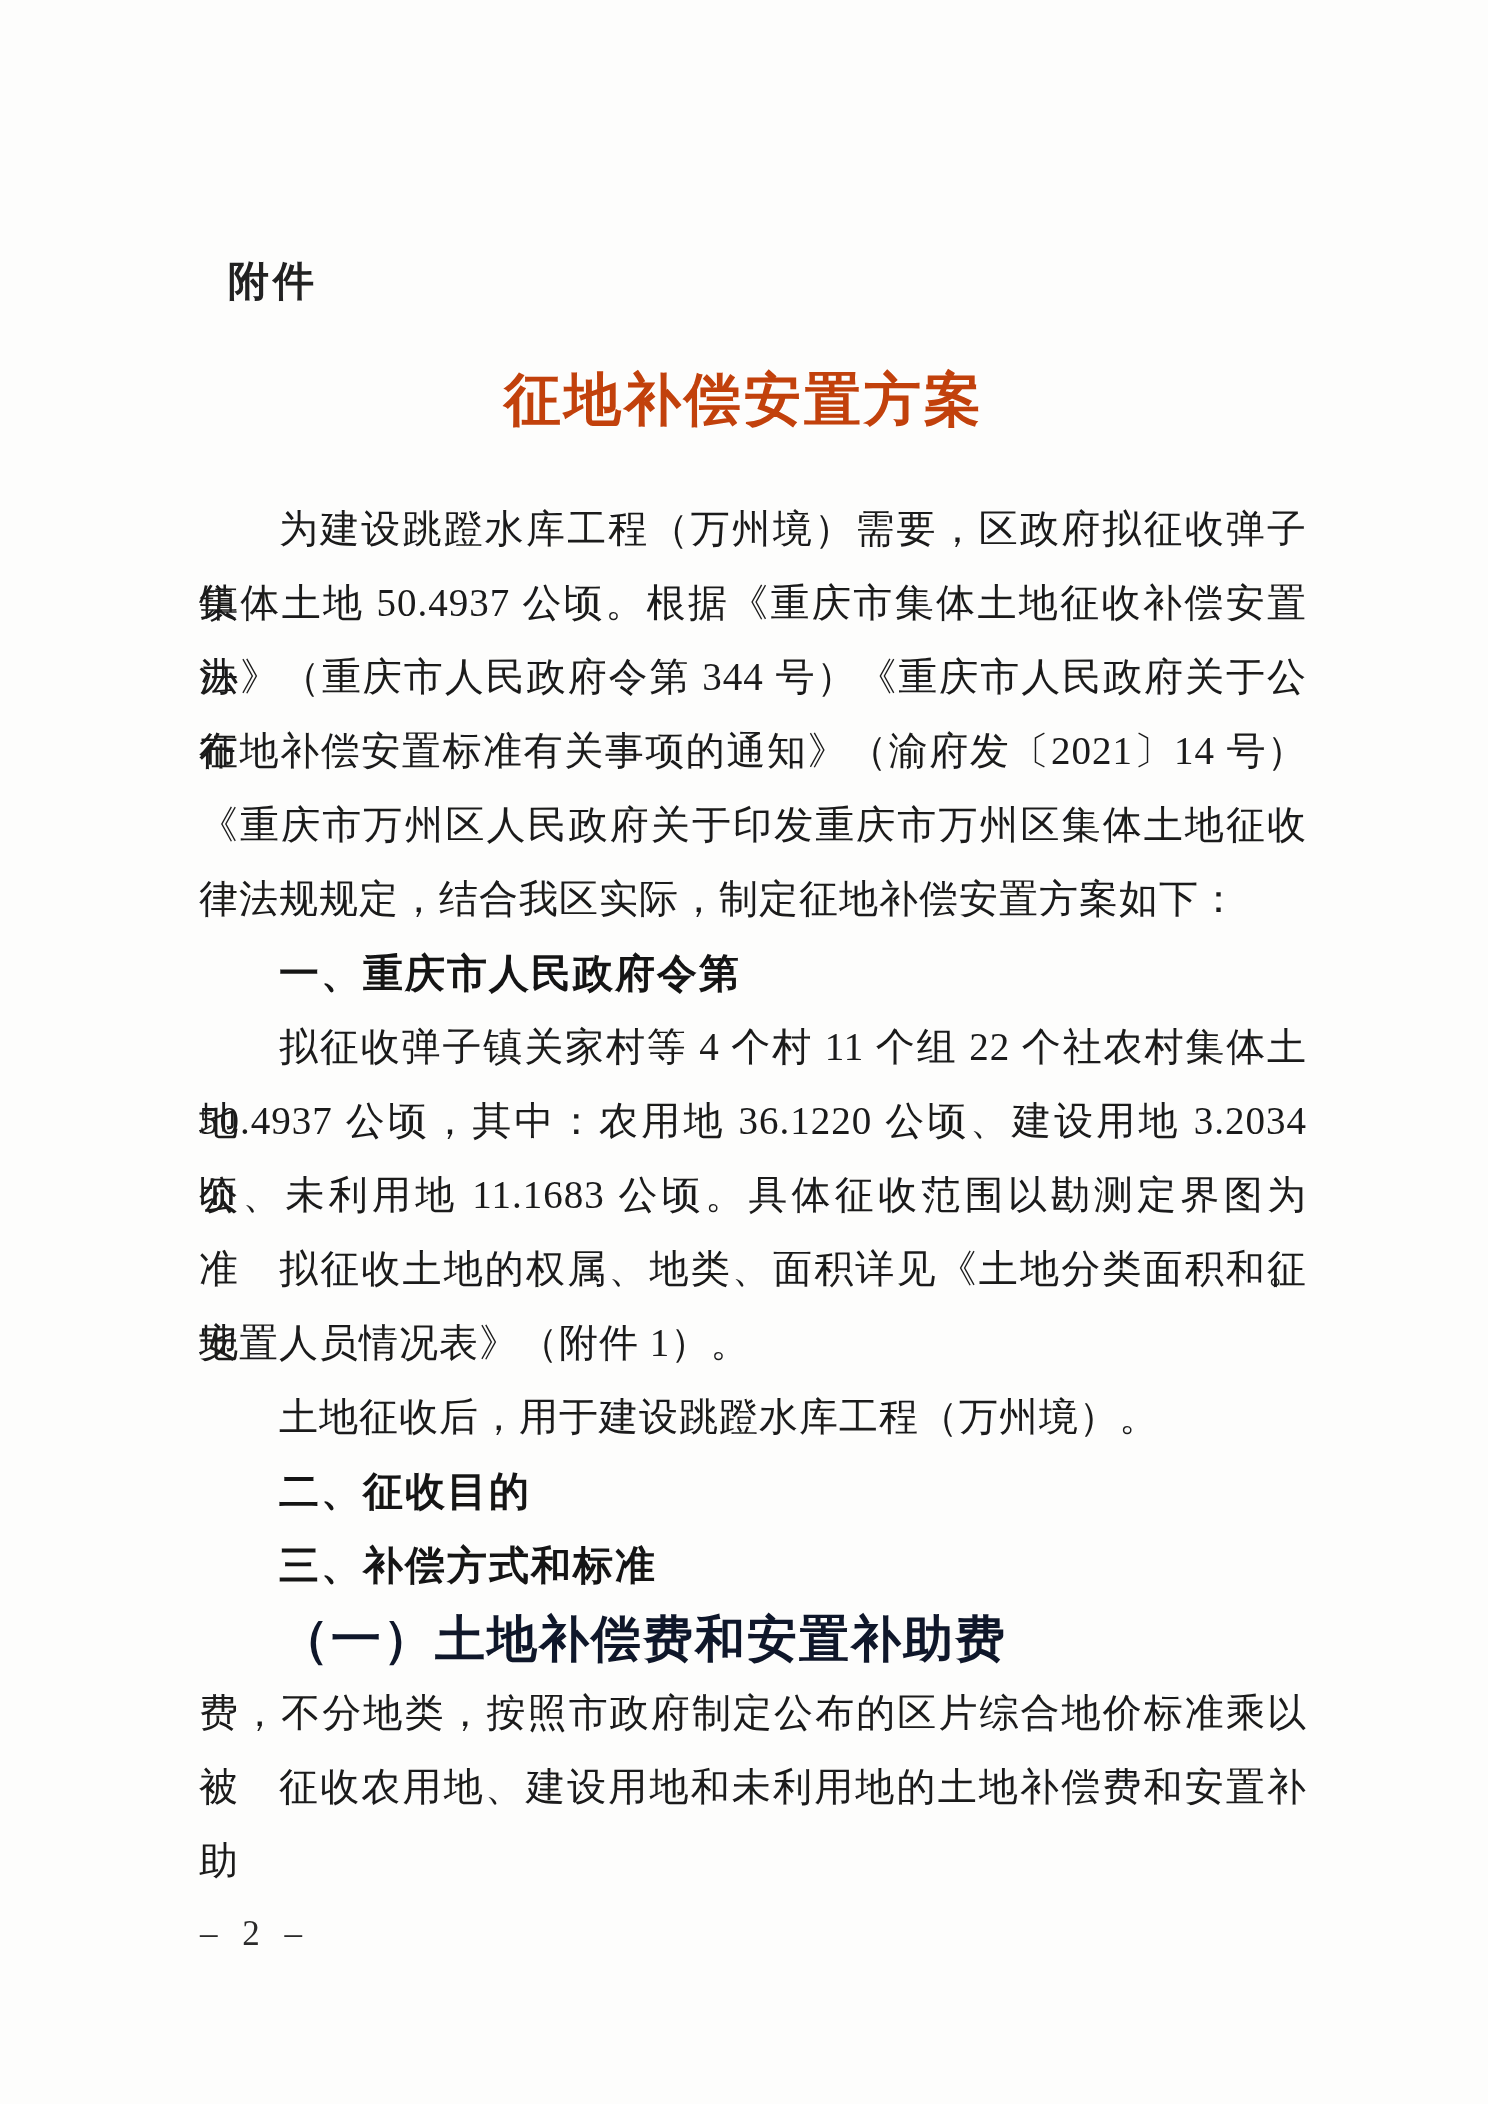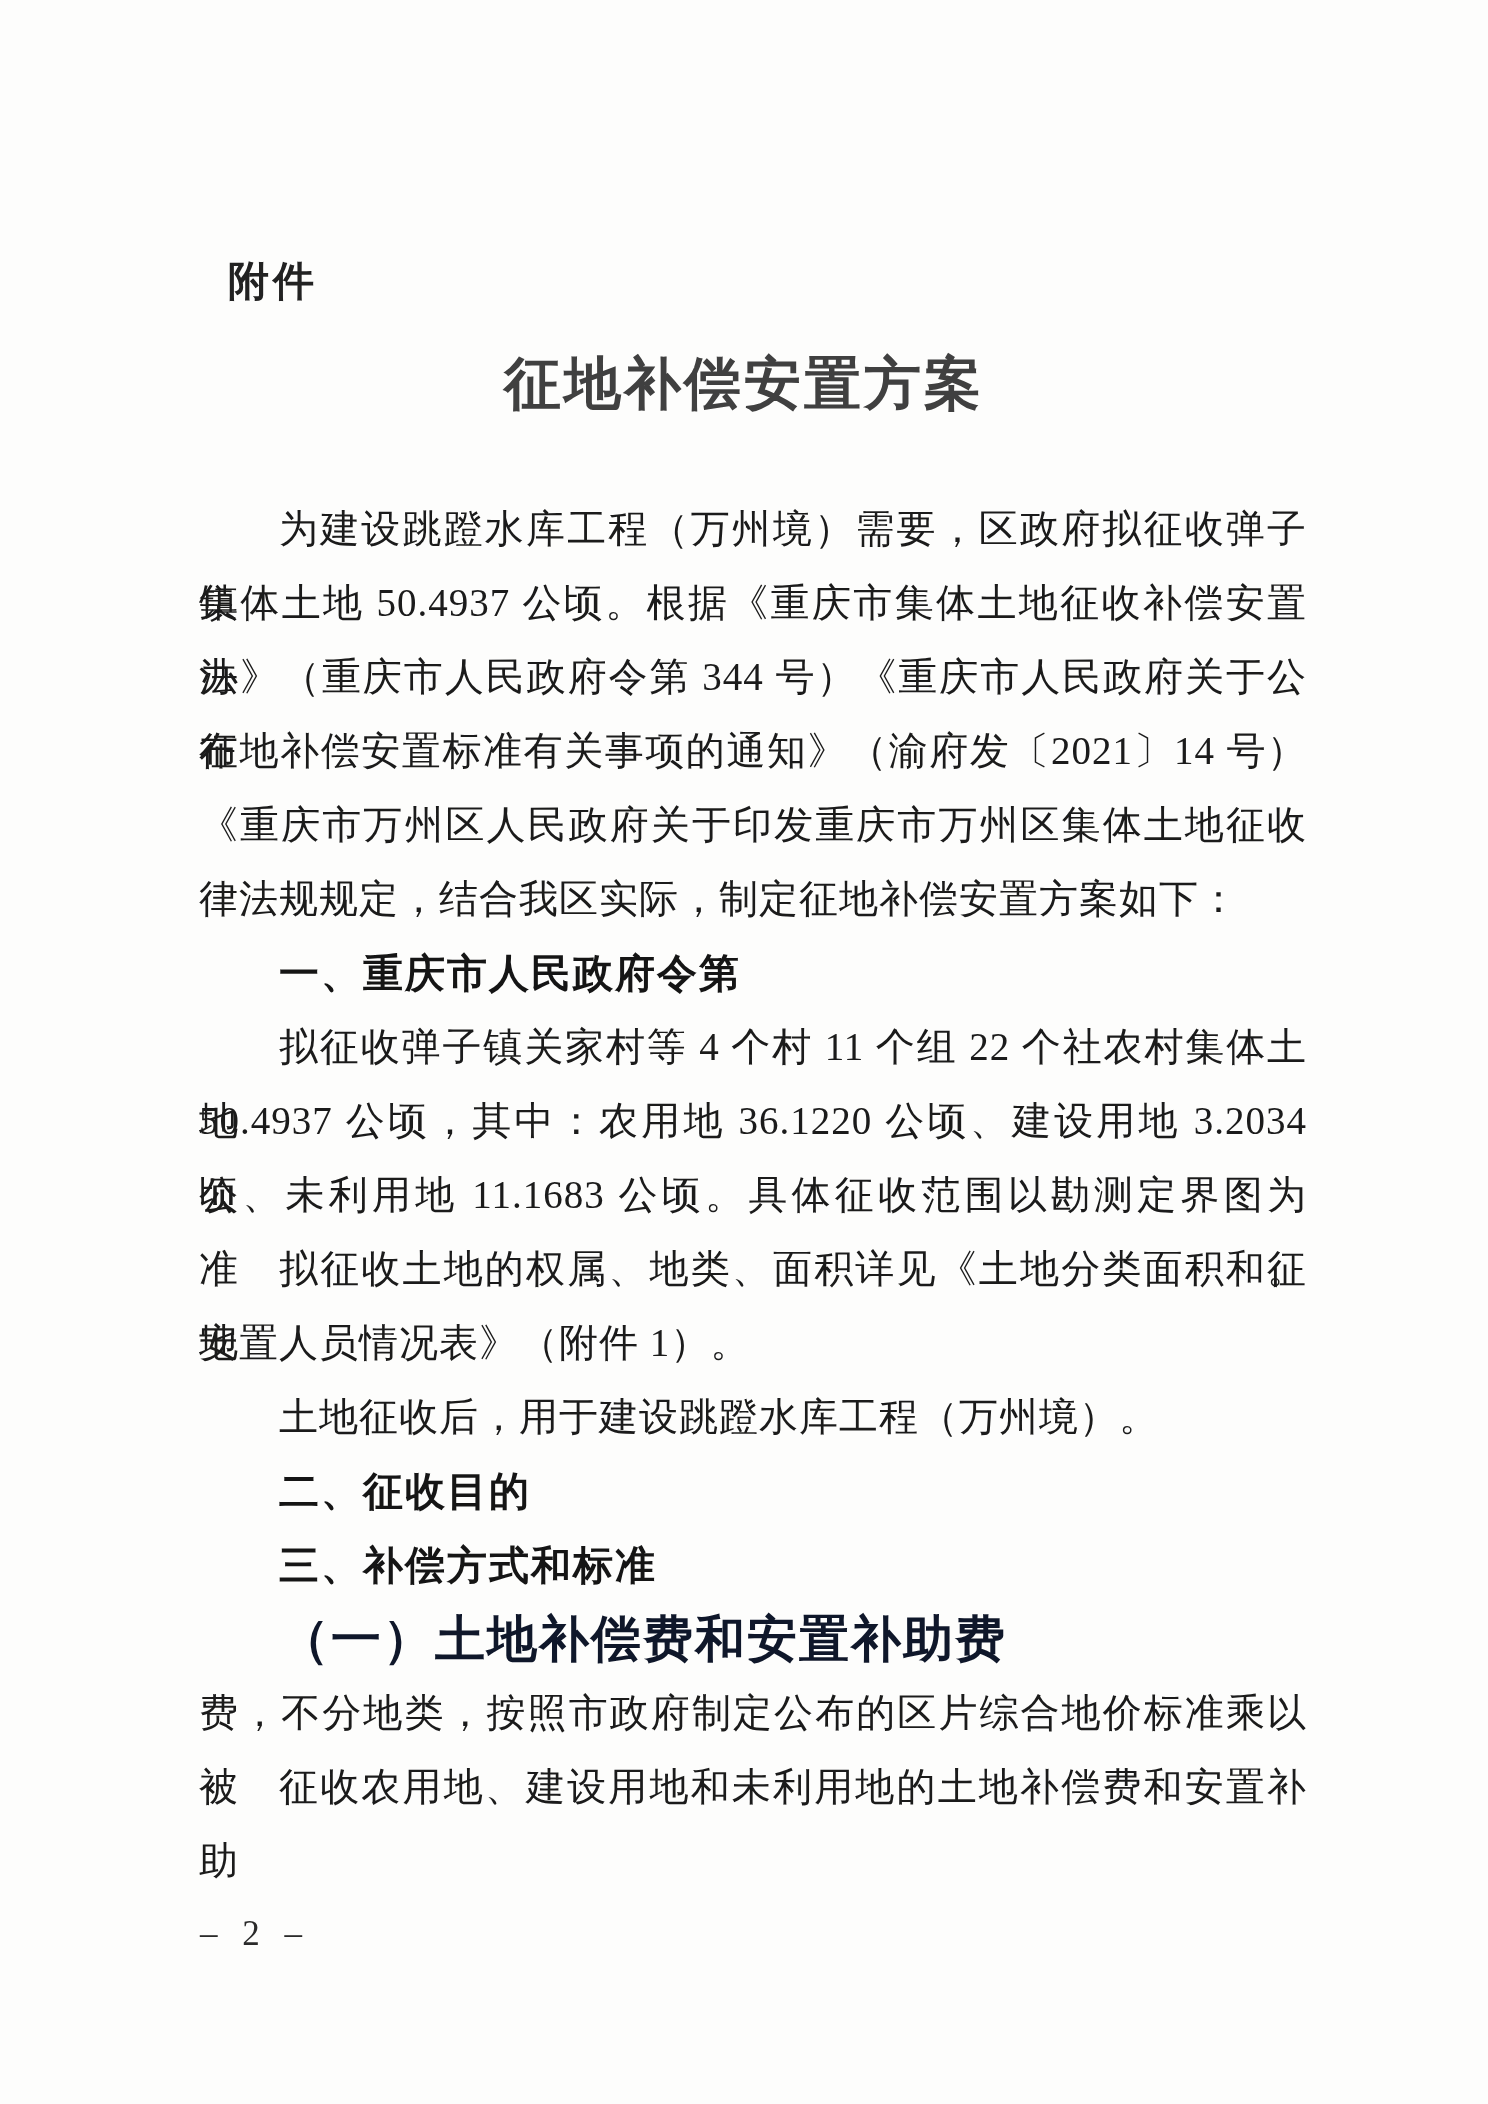--- a/index.html
+++ b/index.html
@@ -26,27 +26,27 @@
     font-size: 41px;
     letter-spacing: 4px;
     color: #222;
     margin-left: 32px;
   }
   .doc-title {
     position: absolute;
     left: 0;
     right: 0;
     top: 346px;
-    margin: 0;
+    margin: 16px;
     text-align: center;
     font-family: "Liberation Serif", "DejaVu Serif", serif;
     font-weight: 700;
     font-size: 57px;
     letter-spacing: 3px;
-    color: #404040;
+    color: #c2410c;
   }
   .body-lines {
     position: absolute;
     left: 199px;
     top: 492px;
     width: 1108px;
   }
   .line {
     height: 74px;
     line-height: 74px;

